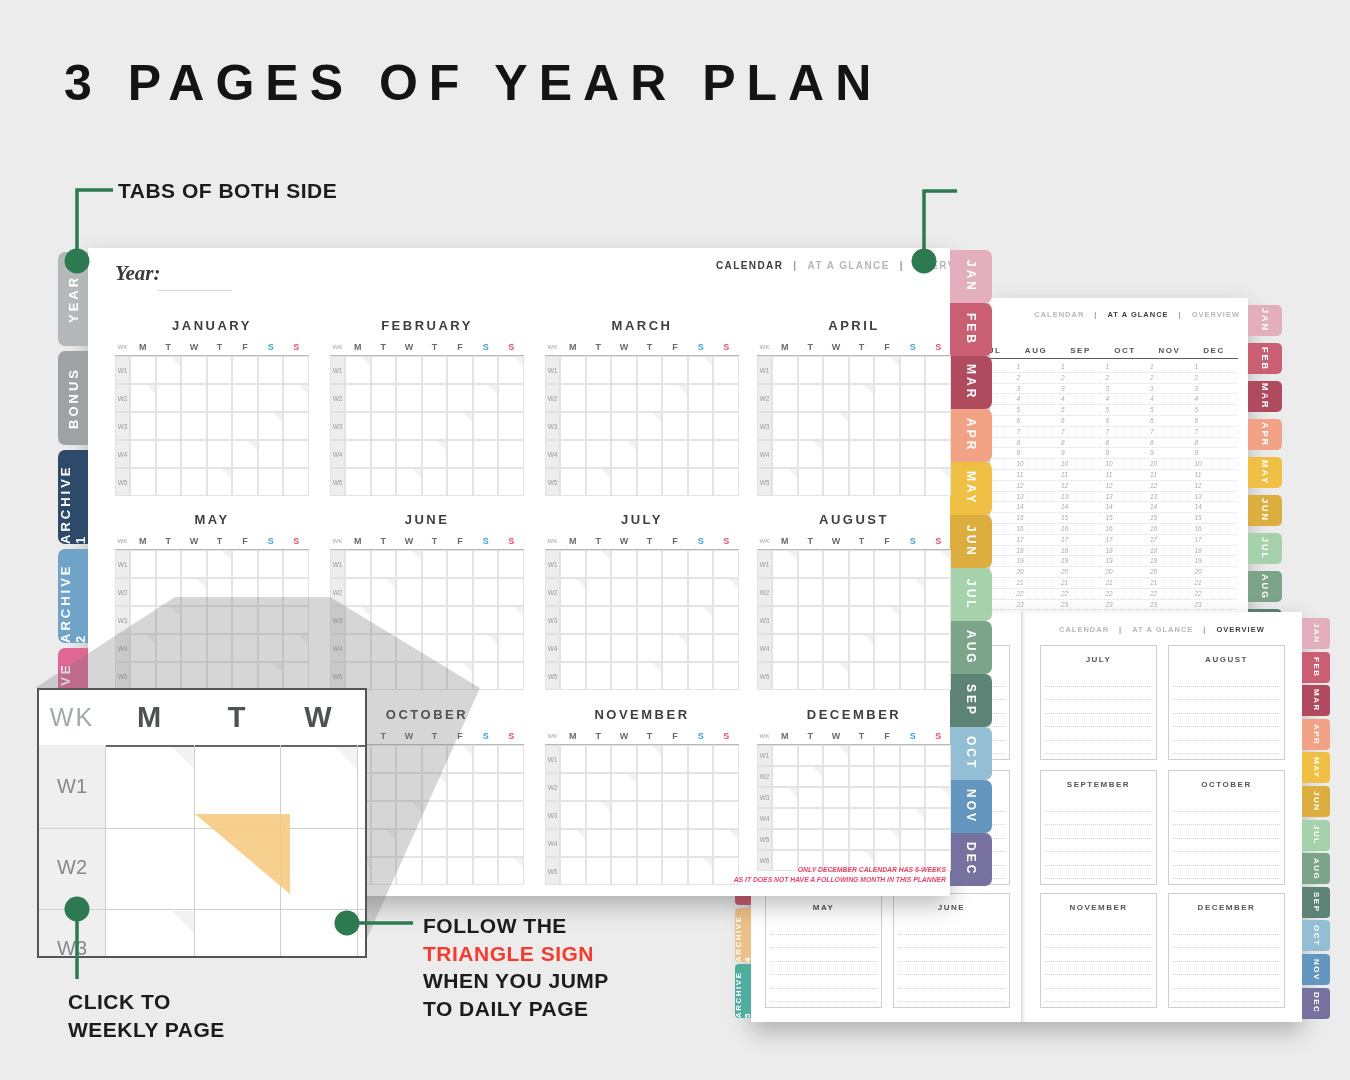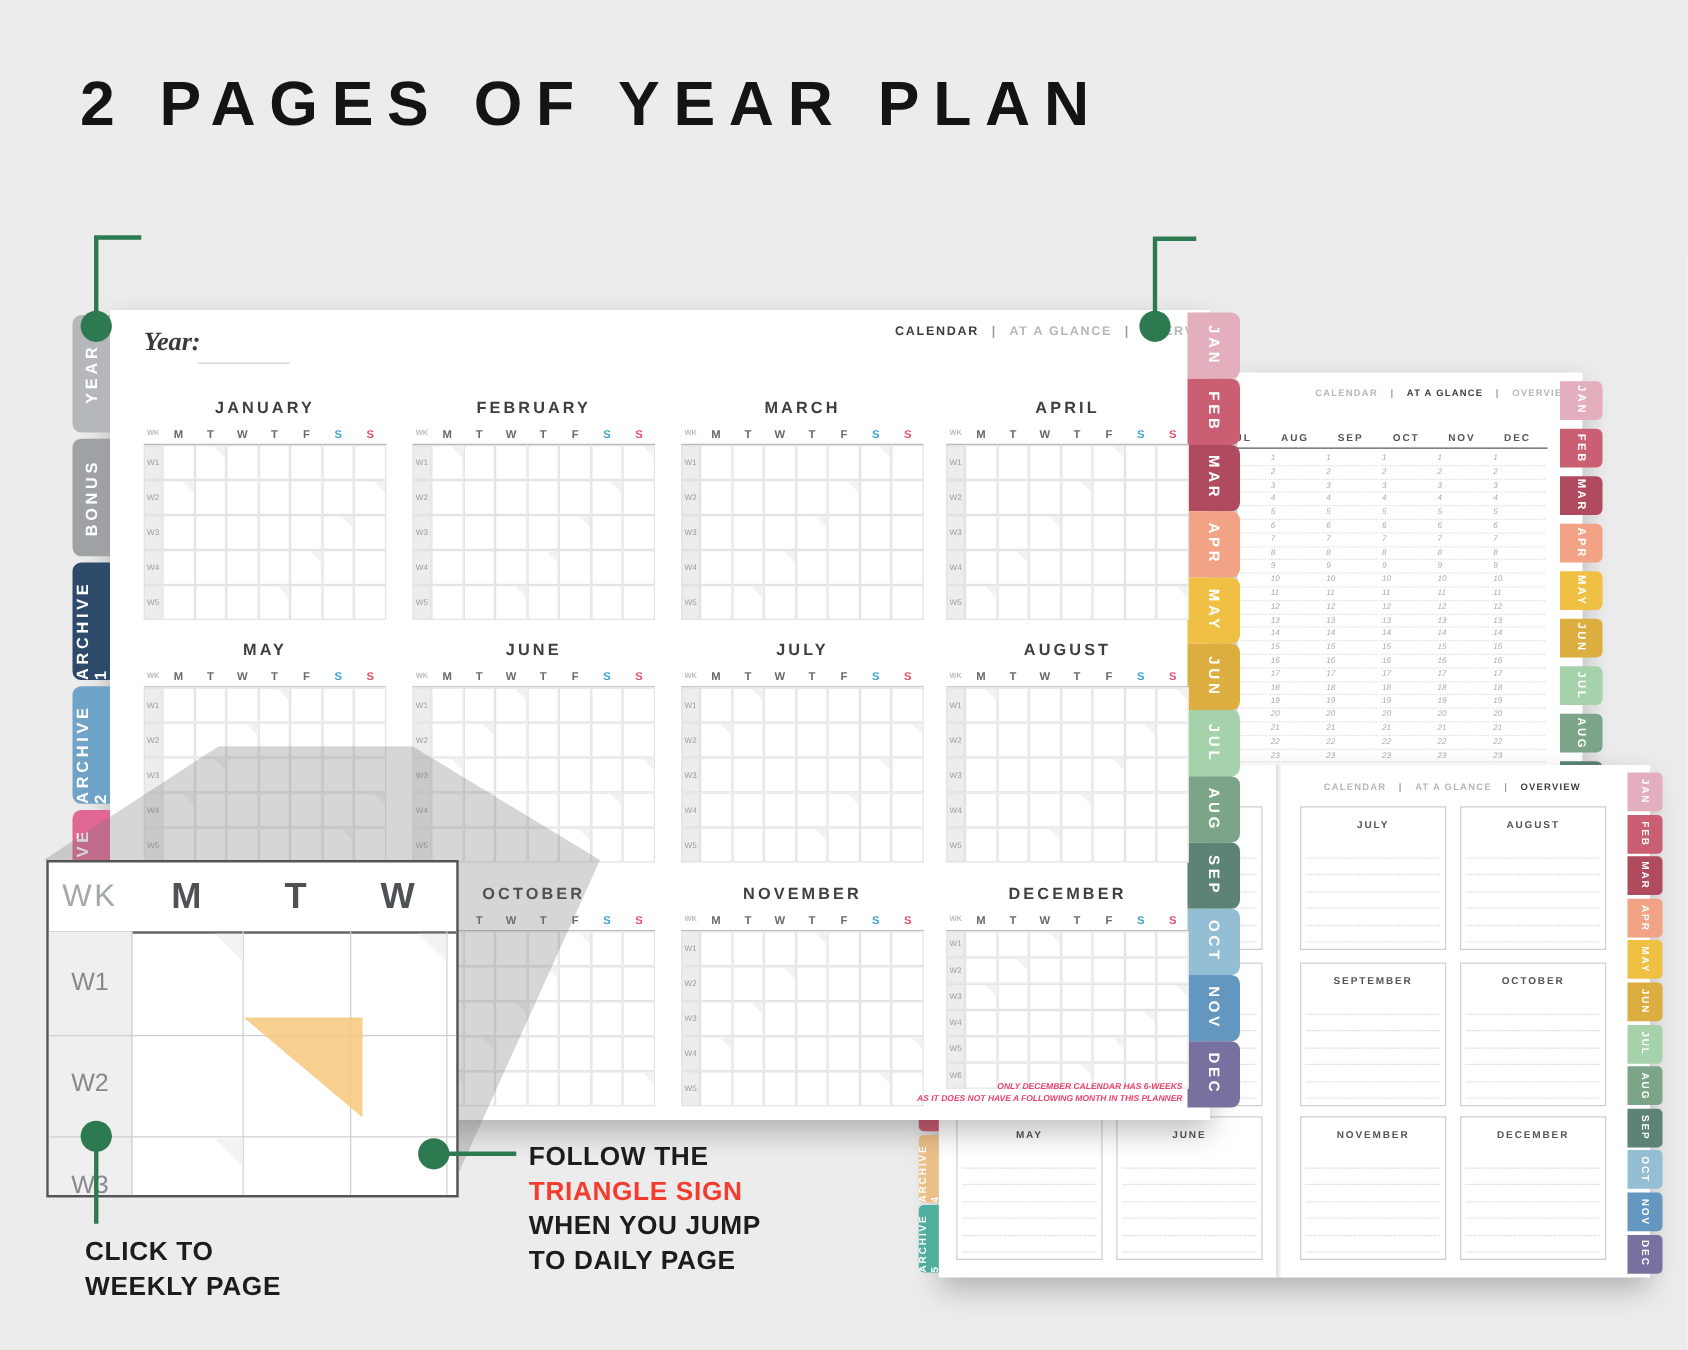--- a/index.html
+++ b/index.html
@@ -5,21 +5,21 @@
   html,body{margin:0;padding:0;}
   #canvas{position:relative;width:1350px;height:1080px;background:#ececec;overflow:hidden;
           font-family:"Liberation Sans",sans-serif;}
   
   .big-title{position:absolute;left:64px;top:54px;font-size:50px;font-weight:900;
              letter-spacing:11px;color:#141414;white-space:nowrap;}
   .ann{position:absolute;font-size:21px;font-weight:700;color:#1c1c1c;letter-spacing:.5px;
        line-height:1.32;white-space:nowrap;}
   .ann .red{color:#f43b2e;}
   
-  .page{position:absolute;background:#fff;box-shadow:0 10px 22px rgba(0,0,0,.25);padding-left:18px;}
+  .page{position:absolute;background:#fff;box-shadow:0 10px 22px rgba(0,0,0,.25);}
   .pnav{position:absolute;display:flex;align-items:center;white-space:nowrap;}
   .pnav span{display:inline-block;}
   .pnav .sep{margin:0 10px;color:#9a9a9a;font-weight:700;}
   .pnav .on{color:#3d3d3d;font-weight:700;}
   .pnav .off{color:#b7b7b7;font-weight:600;}
   
   #page1{left:88px;top:248px;width:862px;height:648px;z-index:3;}
   #p1-nav{top:12px;left:628px;font-size:10px;letter-spacing:1.4px;}
   .year-lbl{position:absolute;left:27px;top:13px;font-family:"Liberation Serif",serif;
             font-style:italic;font-weight:700;font-size:21px;color:#3a3a3a;}
@@ -87,21 +87,21 @@
   .co-tri{position:absolute;width:0;height:0;border-top:22px solid #f3f3f3;border-left:22px solid transparent;}
   #yellow-tri{position:absolute;left:156px;top:124px;width:0;height:0;
         border-top:80px solid rgba(246,201,128,.88);border-left:95px solid transparent;}
   .svg-layer{position:absolute;left:0;top:0;pointer-events:none;}
 </style>
 </head>
 <body>
 
 <div id="canvas">
 
-  <div class="big-title">2 PAGES OF YEAR PLAN</div>
+  <div class="big-title">3 PAGES OF YEAR PLAN</div>
 
   <div class="page" id="page2">
     <div class="pnav" id="p2-nav">
       <span class="off">CALENDAR</span>
       <span class="sep">|</span>
       <span class="on">AT A GLANCE</span>
       <span class="sep">|</span>
       <span class="off">OVERVIEW</span>
     </div>
     <div id="p2-cols">
@@ -1154,20 +1154,21 @@
     <circle cx="77" cy="261" r="12.5" fill="#2e7a50"></circle>
     <path d="M957,191 H924 V250" stroke="#2e7a50" stroke-width="3.5" fill="none"></path>
     <circle cx="924" cy="261" r="12.5" fill="#2e7a50"></circle>
     <path d="M77,909 V979" stroke="#2e7a50" stroke-width="3.5" fill="none"></path>
     <circle cx="77" cy="909" r="12.5" fill="#2e7a50"></circle>
     <path d="M347,923 H413" stroke="#2e7a50" stroke-width="3.5" fill="none"></path>
     <circle cx="347" cy="923" r="12.5" fill="#2e7a50"></circle>
   </svg>
 
   <div class="ann" style="left:118px;top:177px;z-index:6;">
+    <div>TABS OF BOTH SIDE</div>
   </div>
   <div class="ann" style="left:68px;top:988px;z-index:6;">
     <div>CLICK TO</div>
     <div>WEEKLY PAGE</div>
   </div>
   <div class="ann" style="left:423px;top:912px;z-index:6;">
     <div>FOLLOW THE</div>
     <div class="red">TRIANGLE SIGN</div>
     <div>WHEN YOU JUMP</div>
     <div>TO DAILY PAGE</div>

